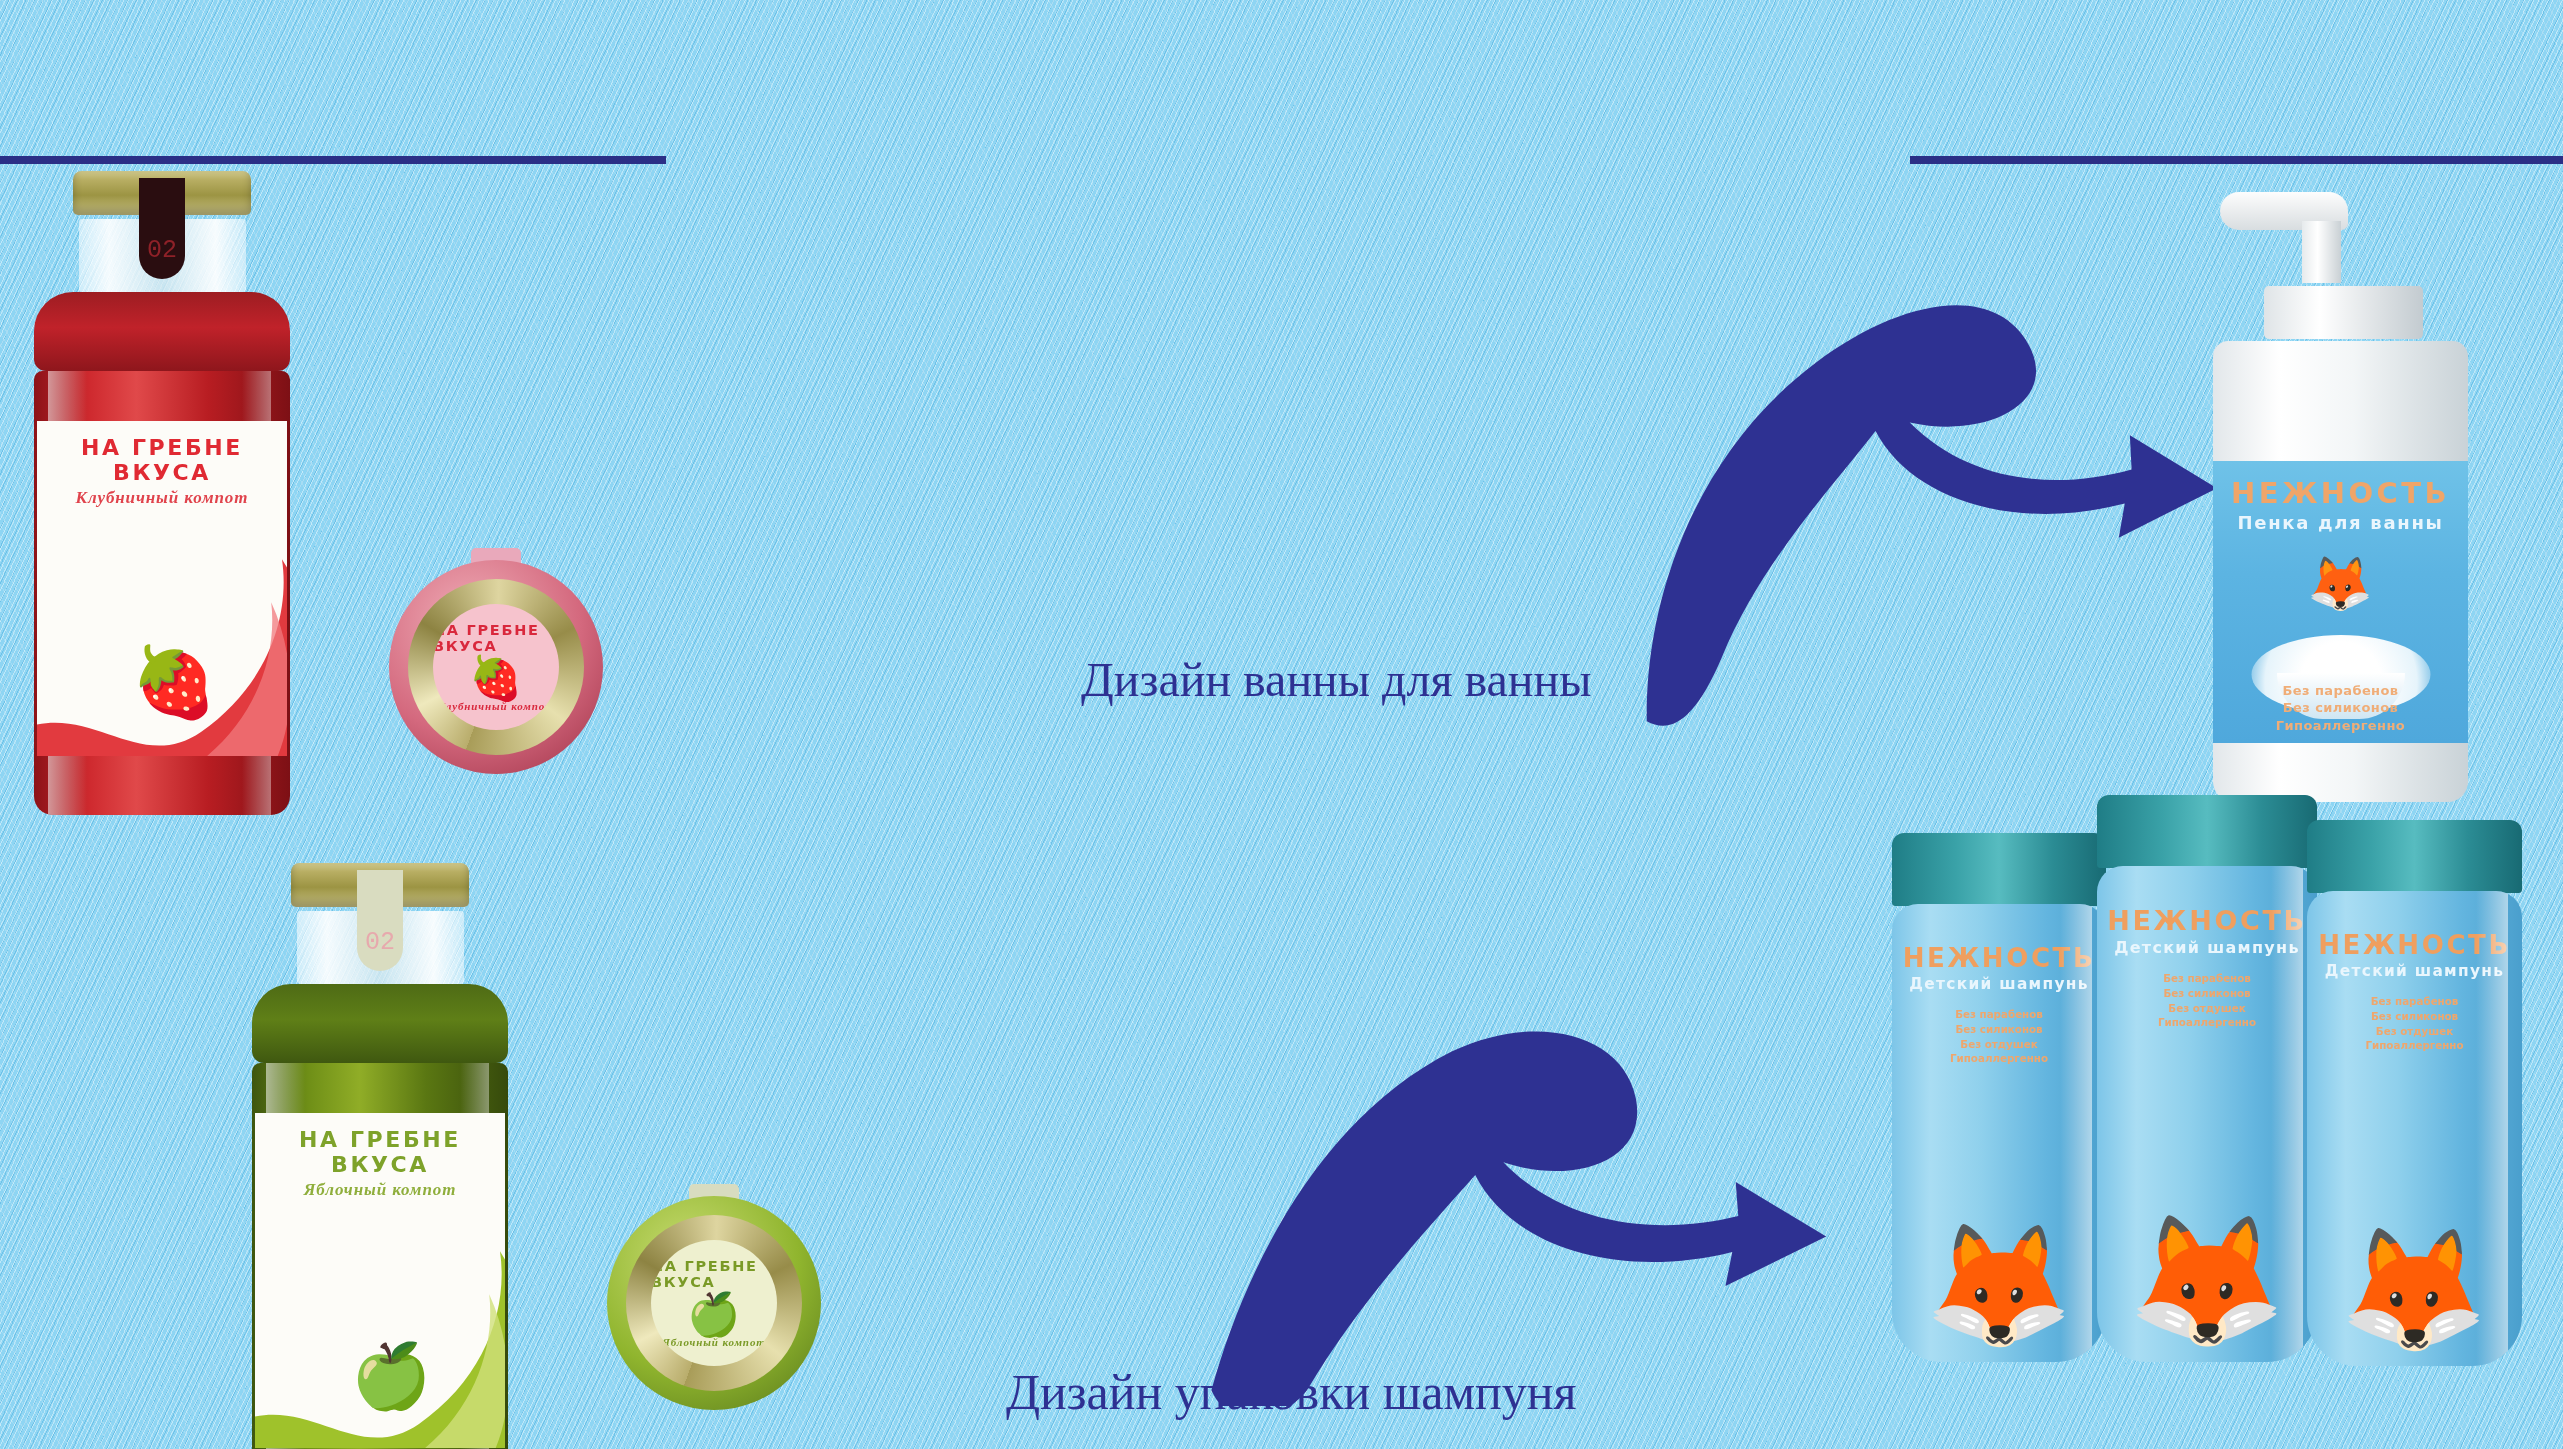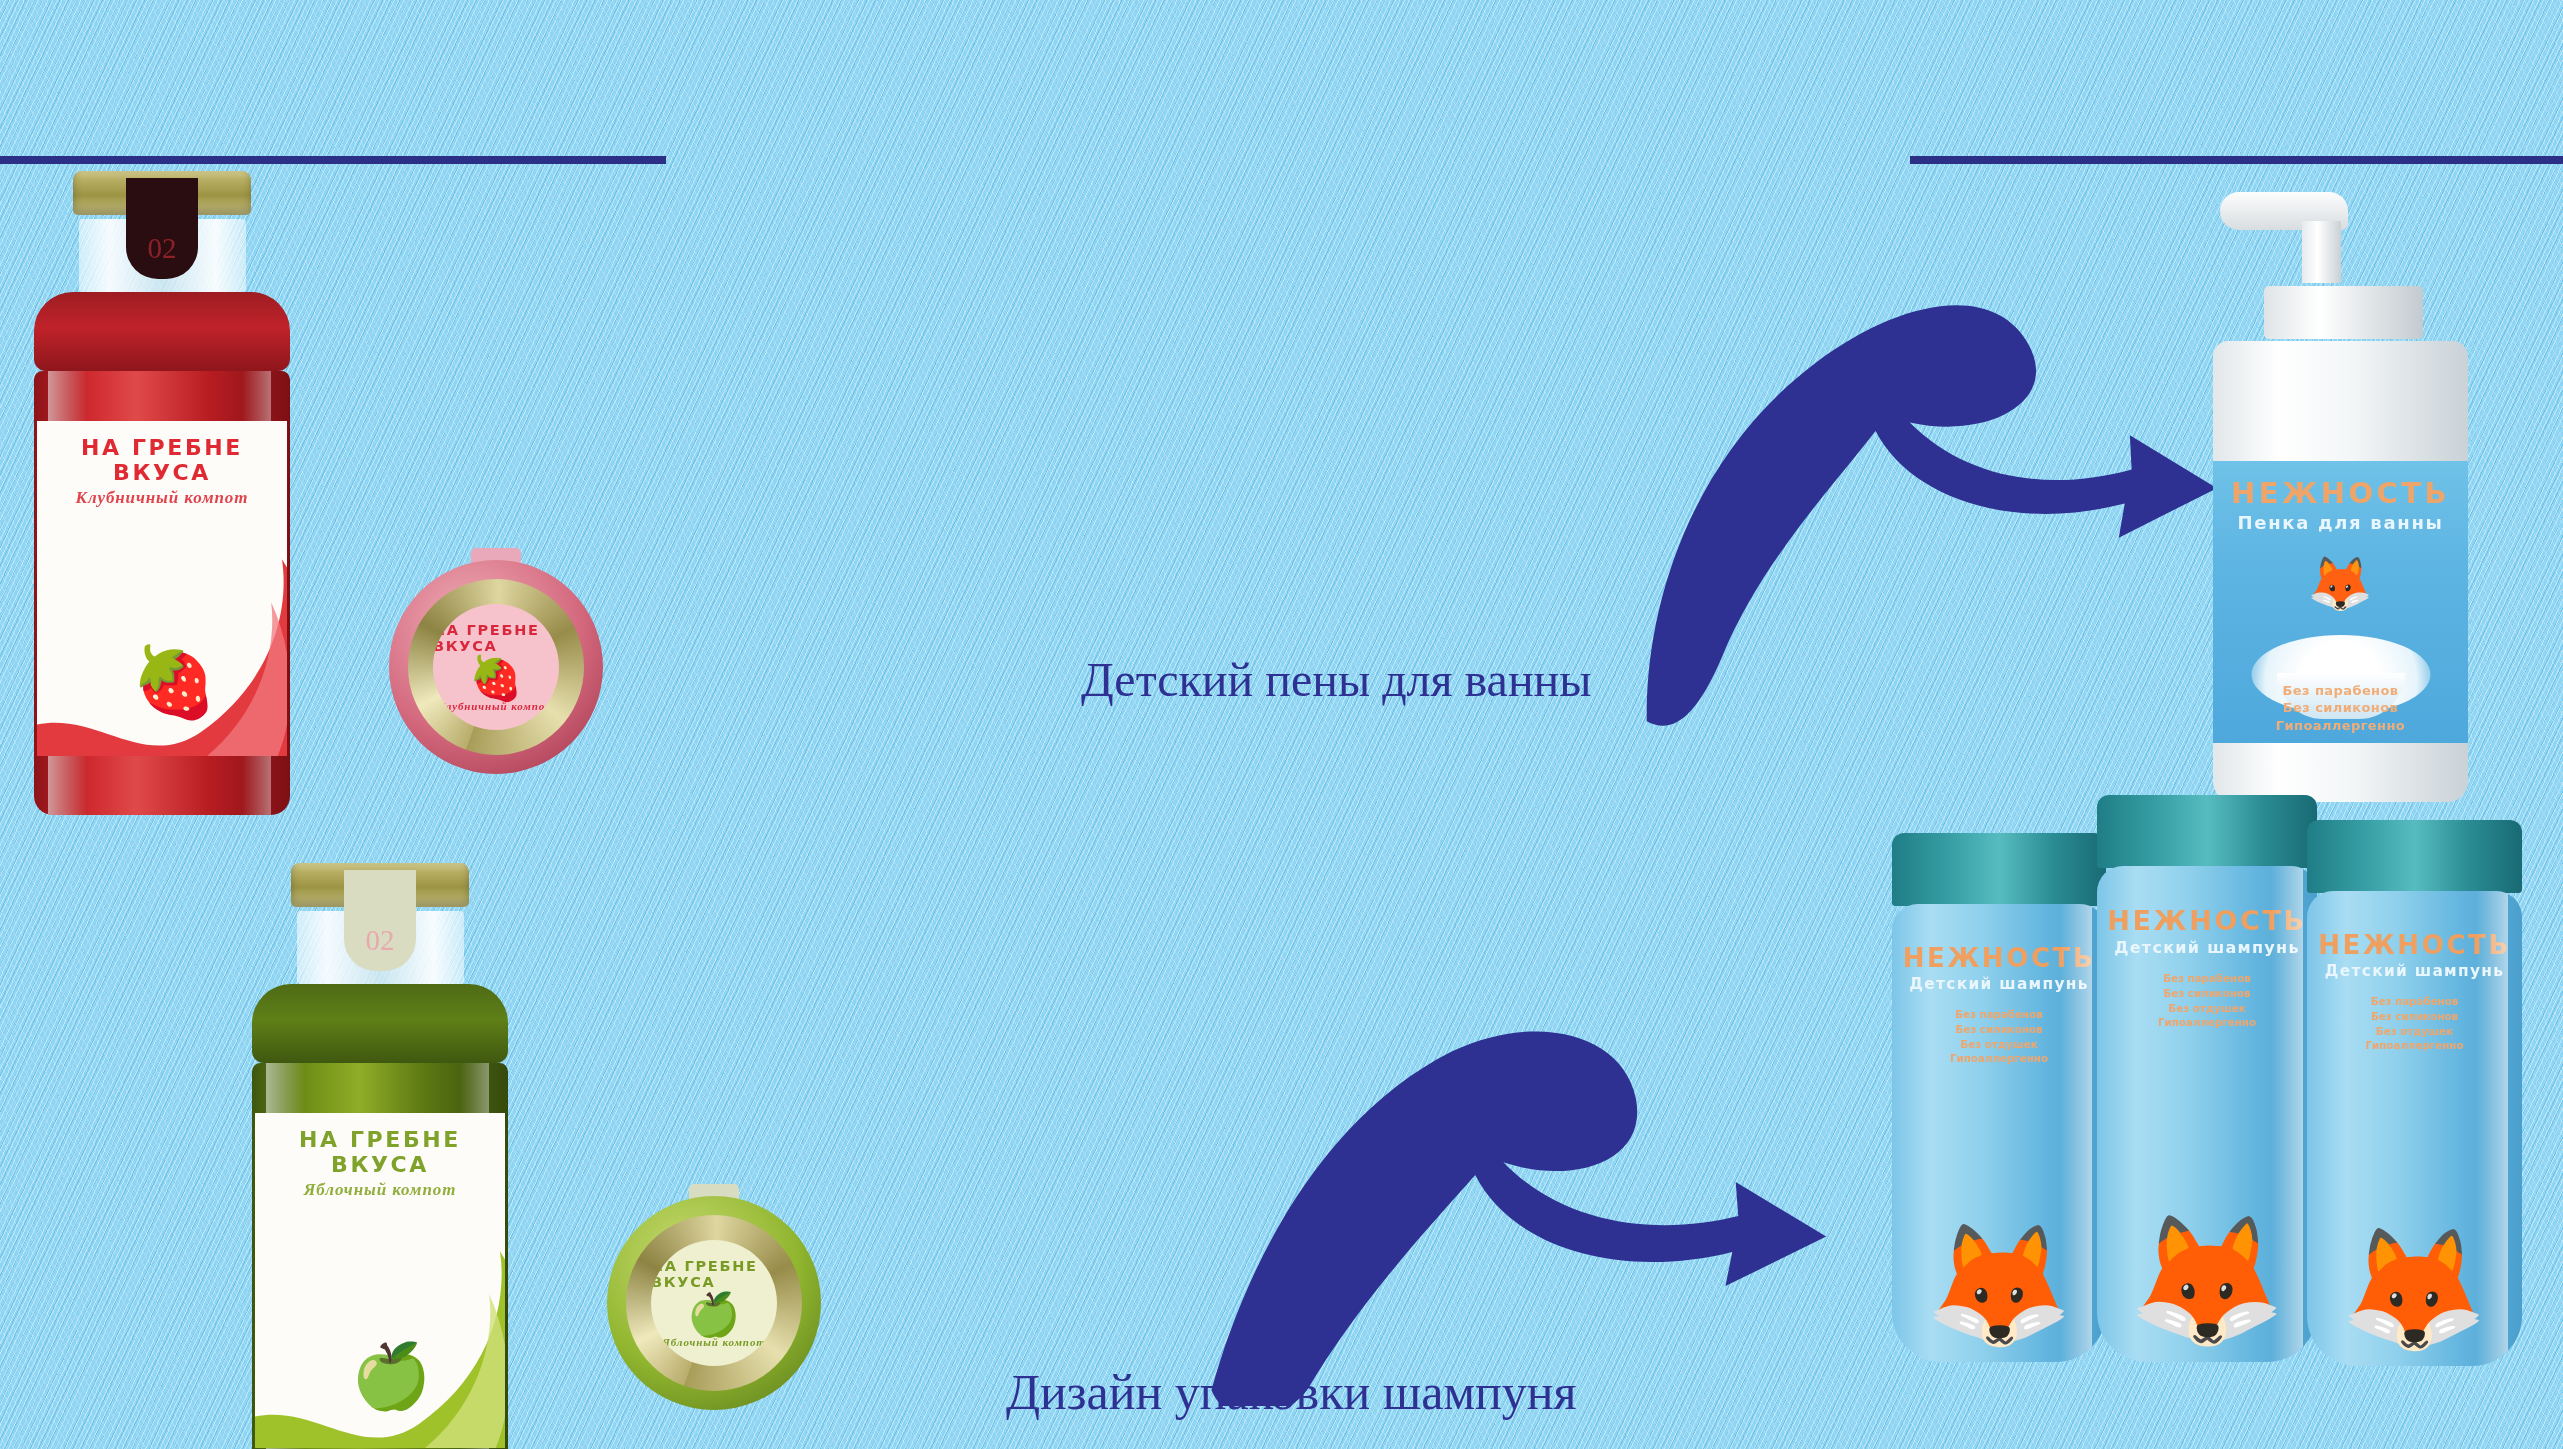--- a/index.html
+++ b/index.html
@@ -85,24 +85,24 @@
   .juice{width:256px;}
   .jb-capwrap{position:relative;height:48px;}
   .jb-cap{
     position:absolute;left:50%;transform:translateX(-50%);
     width:178px;height:44px;border-radius:8.5px 8.5px 5.1px 5.1px;
     background:linear-gradient(180deg,#cfc88c 0%,#b8ae63 20%,#9c9443 55%,#c8c184 100%);
     box-shadow:inset 0 -5.1px 8.5px rgba(0,0,0,.25);
   }
   .jb-tag{
     position:absolute;left:50%;transform:translateX(-50%);
-    width:72px;top:6.8px;border-radius:0 0 32px 32px;
+    width:46px;top:6.8px;border-radius:0 0 32px 32px;
     height:101px;z-index:4;
     display:flex;align-items:flex-end;justify-content:center;
-    font-family:Liberation Serif, serif;font-size:29px;
+    font-family:Liberation Mono, monospace;font-size:25px;
     padding-bottom:13.7px;box-sizing:border-box;
   }
   .jb-neck{
     position:relative;width:167px;height:73px;margin:0 auto;
     background:linear-gradient(90deg,
       rgba(255,255,255,.55),rgba(255,255,255,.9) 18%,
       rgba(220,235,240,.75) 50%,rgba(255,255,255,.92) 82%,rgba(255,255,255,.5));
     border-radius:3.4px;
   }
   .jb-shoulder{
@@ -287,21 +287,21 @@
 </head>
 <body>
 
 <div id="slide">
 
   <div id="rule-left" class="rule"></div>
   <div id="rule-right" class="rule"></div>
 
 
 
-  <div id="cap-foam" class="hd-serif">Детский пены для ванны</div>
+  <div id="cap-foam" class="hd-serif">Дизайн ванны для ванны</div>
 
 
   <div id="cap-shampoo" class="hd-serif">Дизайн упаковки шампуня</div>
 
   <svg id="arrow-top" class="arrow" viewBox="0 0 730 560">
     <path d="M32 545 C 30 400, 90 230, 230 125 C 330 50, 440 30, 480 105
              C 515 172, 430 215, 340 195 C 410 265, 510 275, 600 250
              L 598 210 L 700 272 L 585 330 L 592 290
              C 470 322, 345 290, 300 205 C 250 270, 165 360, 120 470
              C 88 545, 60 560, 32 545 Z" fill="#2e3192"></path>

